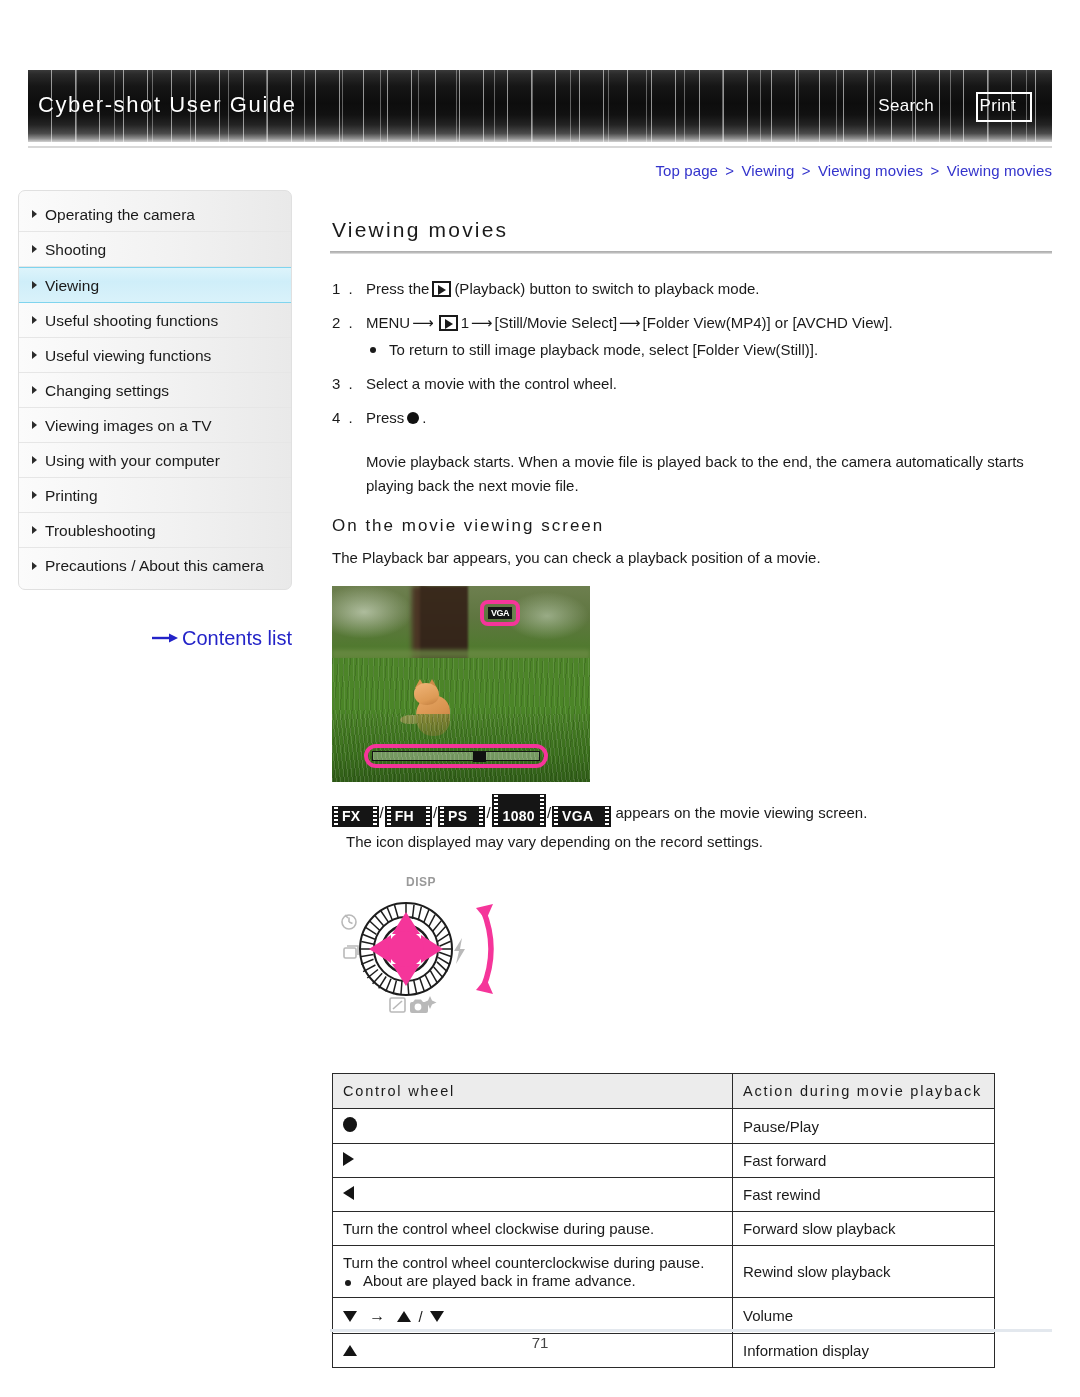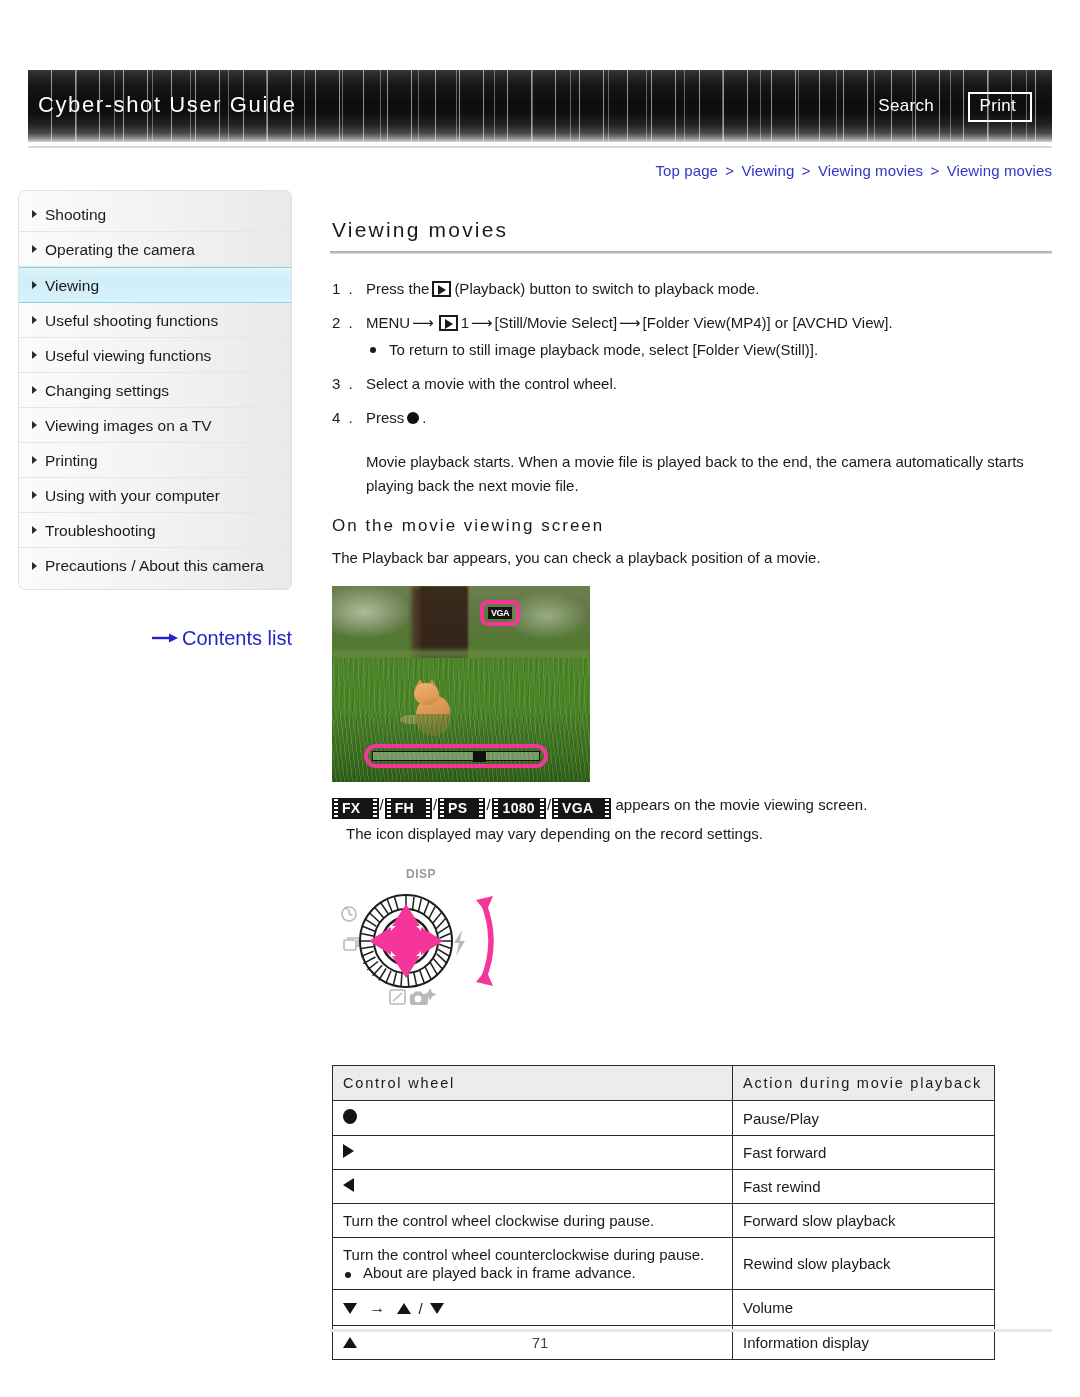--- a/index.html
+++ b/index.html
@@ -49,21 +49,21 @@
   #search-link {
     position: absolute; right: 118px; top: 26px;
     color: #ffffff; font-size: 17px; white-space: nowrap;
     letter-spacing: 0.3px;
     cursor: pointer;
   }
   #print-button {
     position: absolute; right: 20px; top: 22px;
     color: #ffffff; font-size: 17px;
     border: 2px solid #ffffff;
-    padding: 2px 14px 4px 10px;
+    padding: 2px 14px 4px 2px;
     background: transparent;
     letter-spacing: 0.3px;
     cursor: pointer;
   }
   #header-underline {
     position: absolute; left: 28px; top: 146px;
     width: 1024px; height: 2px;
     background: #d8d8d8;
   }
 
@@ -349,21 +349,21 @@
   }
   .codec-badge::before, .codec-badge::after {
     content: "";
     position: absolute; top: 1px; bottom: 1px;
     width: 4px;
     background: repeating-linear-gradient(to bottom,
       #ffffff 0px, #ffffff 2px, #151515 2px, #151515 4px);
   }
   .codec-badge::before { left: 2px; }
   .codec-badge::after { right: 2px; }
-  .codec-badge.wide { padding: 2px 11px 2px 11px; }
+  .codec-badge.wide { padding: 14px 11px 2px 11px; }
   .codec-slash { padding: 0 1px; font-size: 15px; }
   #codec-line2 { margin: 3px 0 0 16px; font-size: 15px; line-height: 24px; }
 
   
   #wheel-diagram {
     position: relative;
     width: 170px; height: 155px;
     margin: 18px 0 0 6px;
   }
 
@@ -459,26 +459,26 @@
   <span class="bc-link">Viewing</span>
   <span class="bc-sep">&gt;</span>
   <span class="bc-link">Viewing movies</span>
   <span class="bc-sep">&gt;</span>
   <span class="bc-link">Viewing movies</span>
 </div>
 
 <nav id="sidebar">
   <div class="nav-item">
     <span class="bullet"></span>
+    <span>Operating the camera</span>
+  </div>
+  <div class="nav-item">
+    <span class="bullet"></span>
     <span>Shooting</span>
   </div>
-  <div class="nav-item">
-    <span class="bullet"></span>
-    <span>Operating the camera</span>
-  </div>
   <div class="nav-item selected">
     <span class="bullet"></span>
     <span>Viewing</span>
   </div>
   <div class="nav-item">
     <span class="bullet"></span>
     <span>Useful shooting functions</span>
   </div>
   <div class="nav-item">
     <span class="bullet"></span>
@@ -487,25 +487,25 @@
   <div class="nav-item">
     <span class="bullet"></span>
     <span>Changing settings</span>
   </div>
   <div class="nav-item">
     <span class="bullet"></span>
     <span>Viewing images on a TV</span>
   </div>
   <div class="nav-item">
     <span class="bullet"></span>
+    <span>Using with your computer</span>
+  </div>
+  <div class="nav-item">
+    <span class="bullet"></span>
     <span>Printing</span>
-  </div>
-  <div class="nav-item">
-    <span class="bullet"></span>
-    <span>Using with your computer</span>
   </div>
   <div class="nav-item">
     <span class="bullet"></span>
     <span>Troubleshooting</span>
   </div>
   <div class="nav-item">
     <span class="bullet"></span>
     <span>Precautions / About this camera</span>
   </div>
 </nav>

